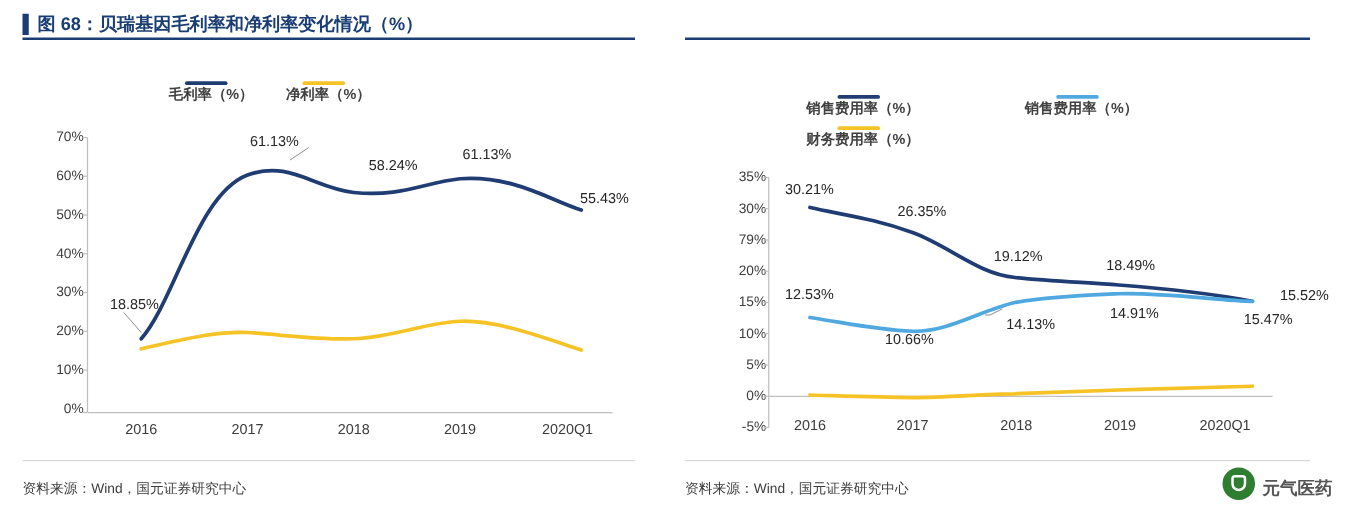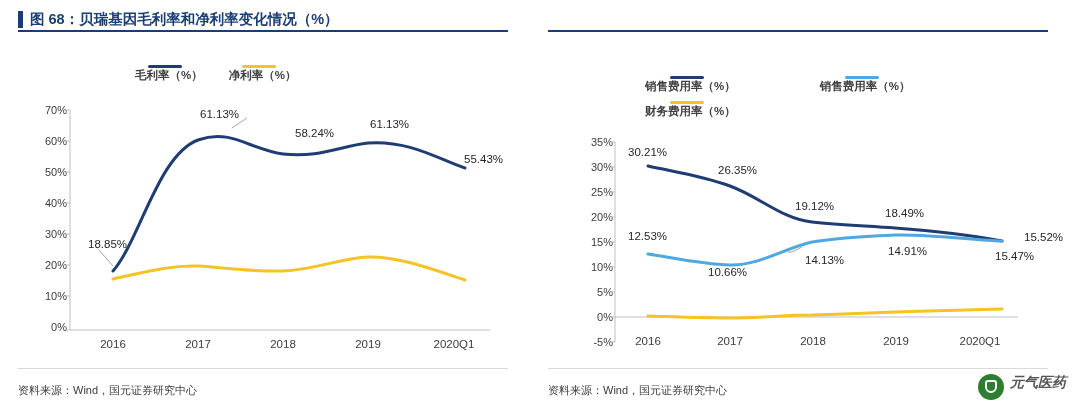--- a/index.html
+++ b/index.html
@@ -120,22 +120,21 @@
     height: 1px;
     background: #d9d9d9;
   }
 
   
   .watermark {
     position: absolute;
     right: 14px;
     bottom: 8px;
     display: flex;
-    align-items: flex-start;
-    font-style: italic;
+    align-items: flex-end;
   }
   .wm-circle {
     width: 26px;
     height: 26px;
     border-radius: 50%;
     background: #2f7d31;
     position: relative;
     margin-right: 6px;
   }
   .wm-circle::before {
@@ -261,21 +260,21 @@
       <div class="legend-item">
         <div class="legend-line" style="background:#f5c325;"></div>
         <div class="legend-label">财务费用率（%）</div>
       </div>
     </div>
 
     <div class="plot" style="left:0; top:0; width:540px; height:360px;">
 
       <div class="axis-label" style="left:28px; top:136px; width:45px;">35%</div>
       <div class="axis-label" style="left:28px; top:161px; width:45px;">30%</div>
-      <div class="axis-label" style="left:28px; top:186px; width:45px;">25%</div>
+      <div class="axis-label" style="left:28px; top:186px; width:45px;">79%</div>
       <div class="axis-label" style="left:28px; top:211px; width:45px;">20%</div>
       <div class="axis-label" style="left:28px; top:236px; width:45px;">15%</div>
       <div class="axis-label" style="left:28px; top:261px; width:45px;">10%</div>
       <div class="axis-label" style="left:28px; top:286px; width:45px;">5%</div>
       <div class="axis-label" style="left:28px; top:311px; width:45px;">0%</div>
       <div class="axis-label" style="left:28px; top:336px; width:45px;">-5%</div>
 
       <div class="xtick" style="left:78px; top:335px; width:60px;">2016</div>
       <div class="xtick" style="left:160px; top:335px; width:60px;">2017</div>
       <div class="xtick" style="left:243px; top:335px; width:60px;">2018</div>

